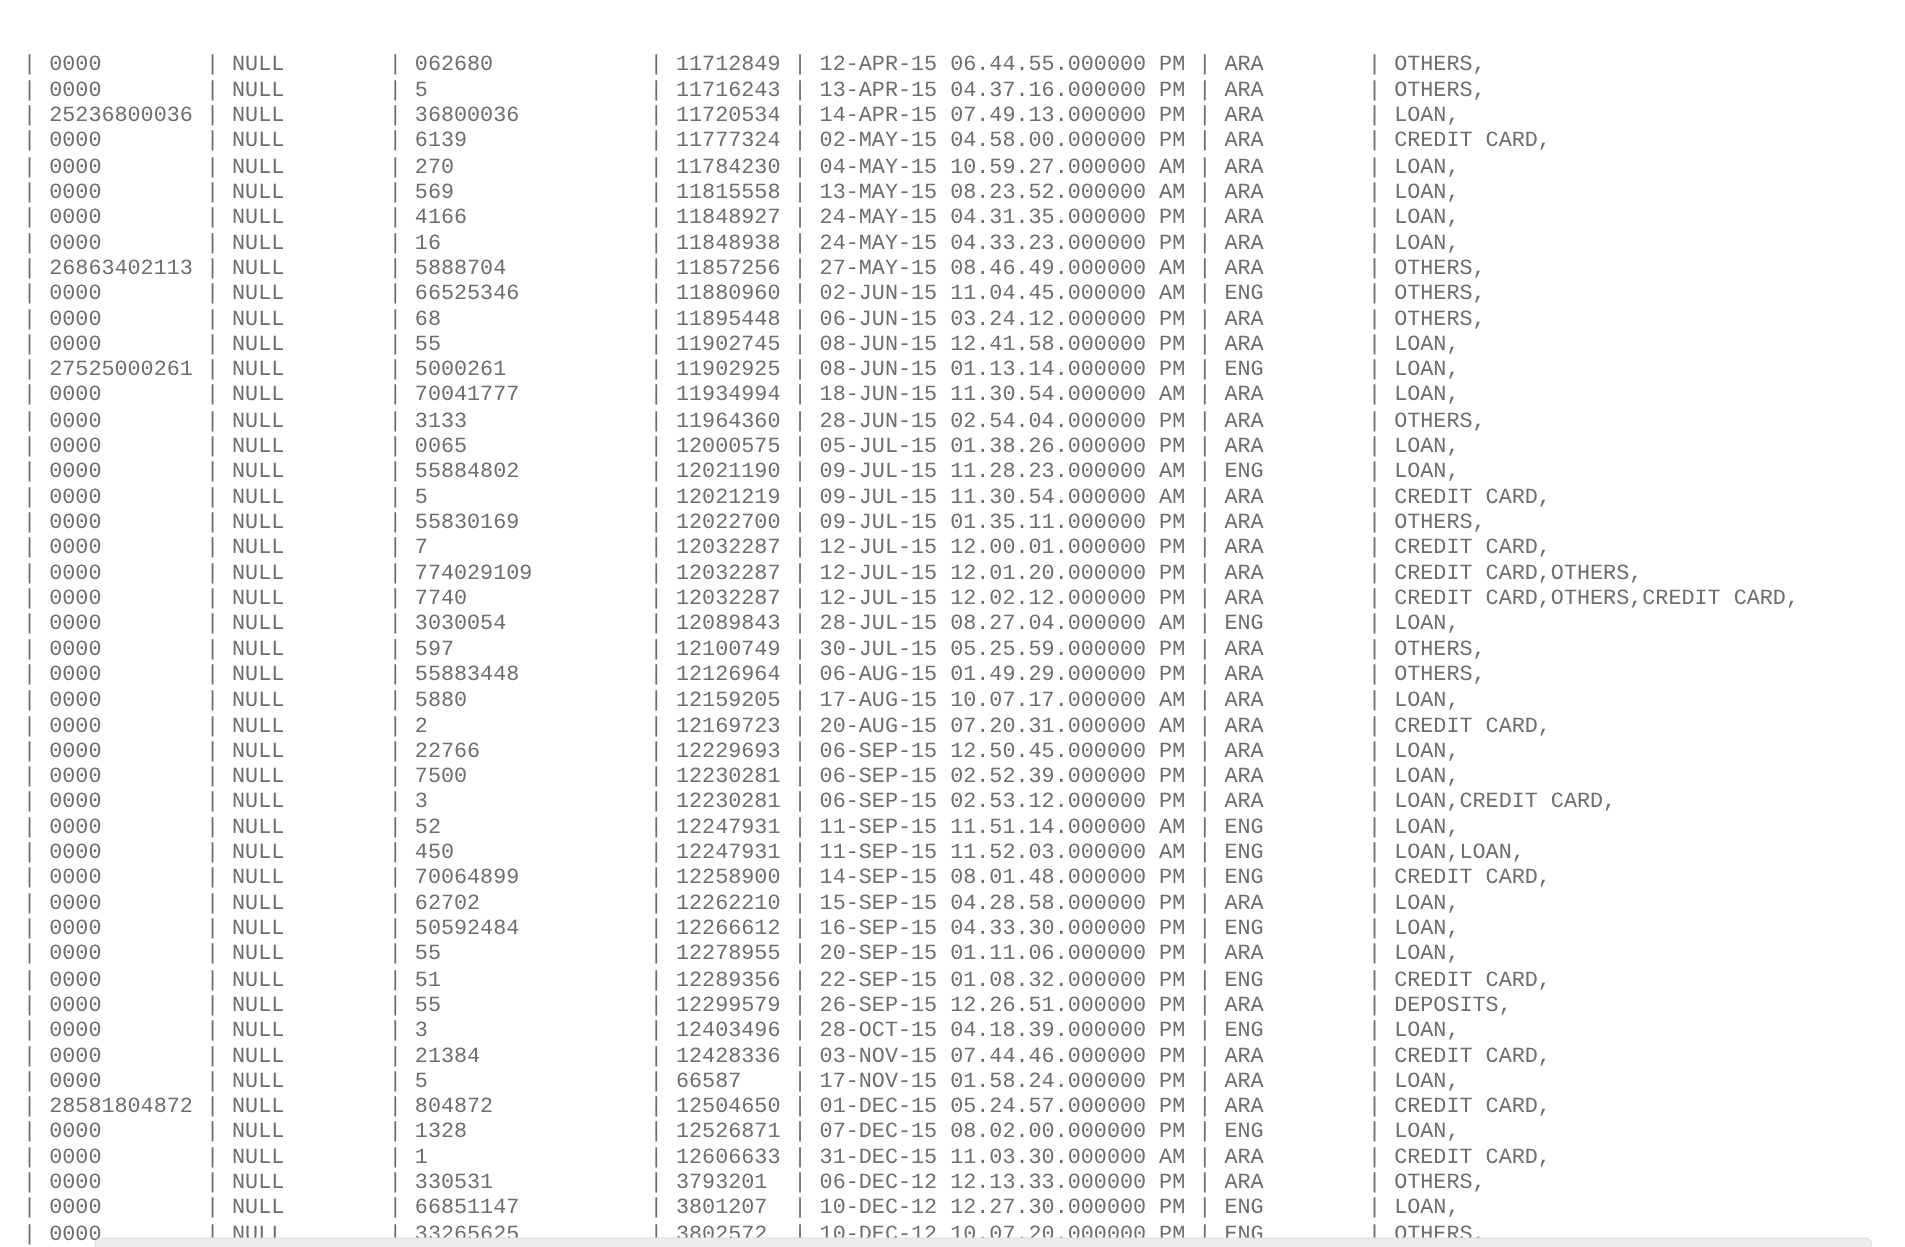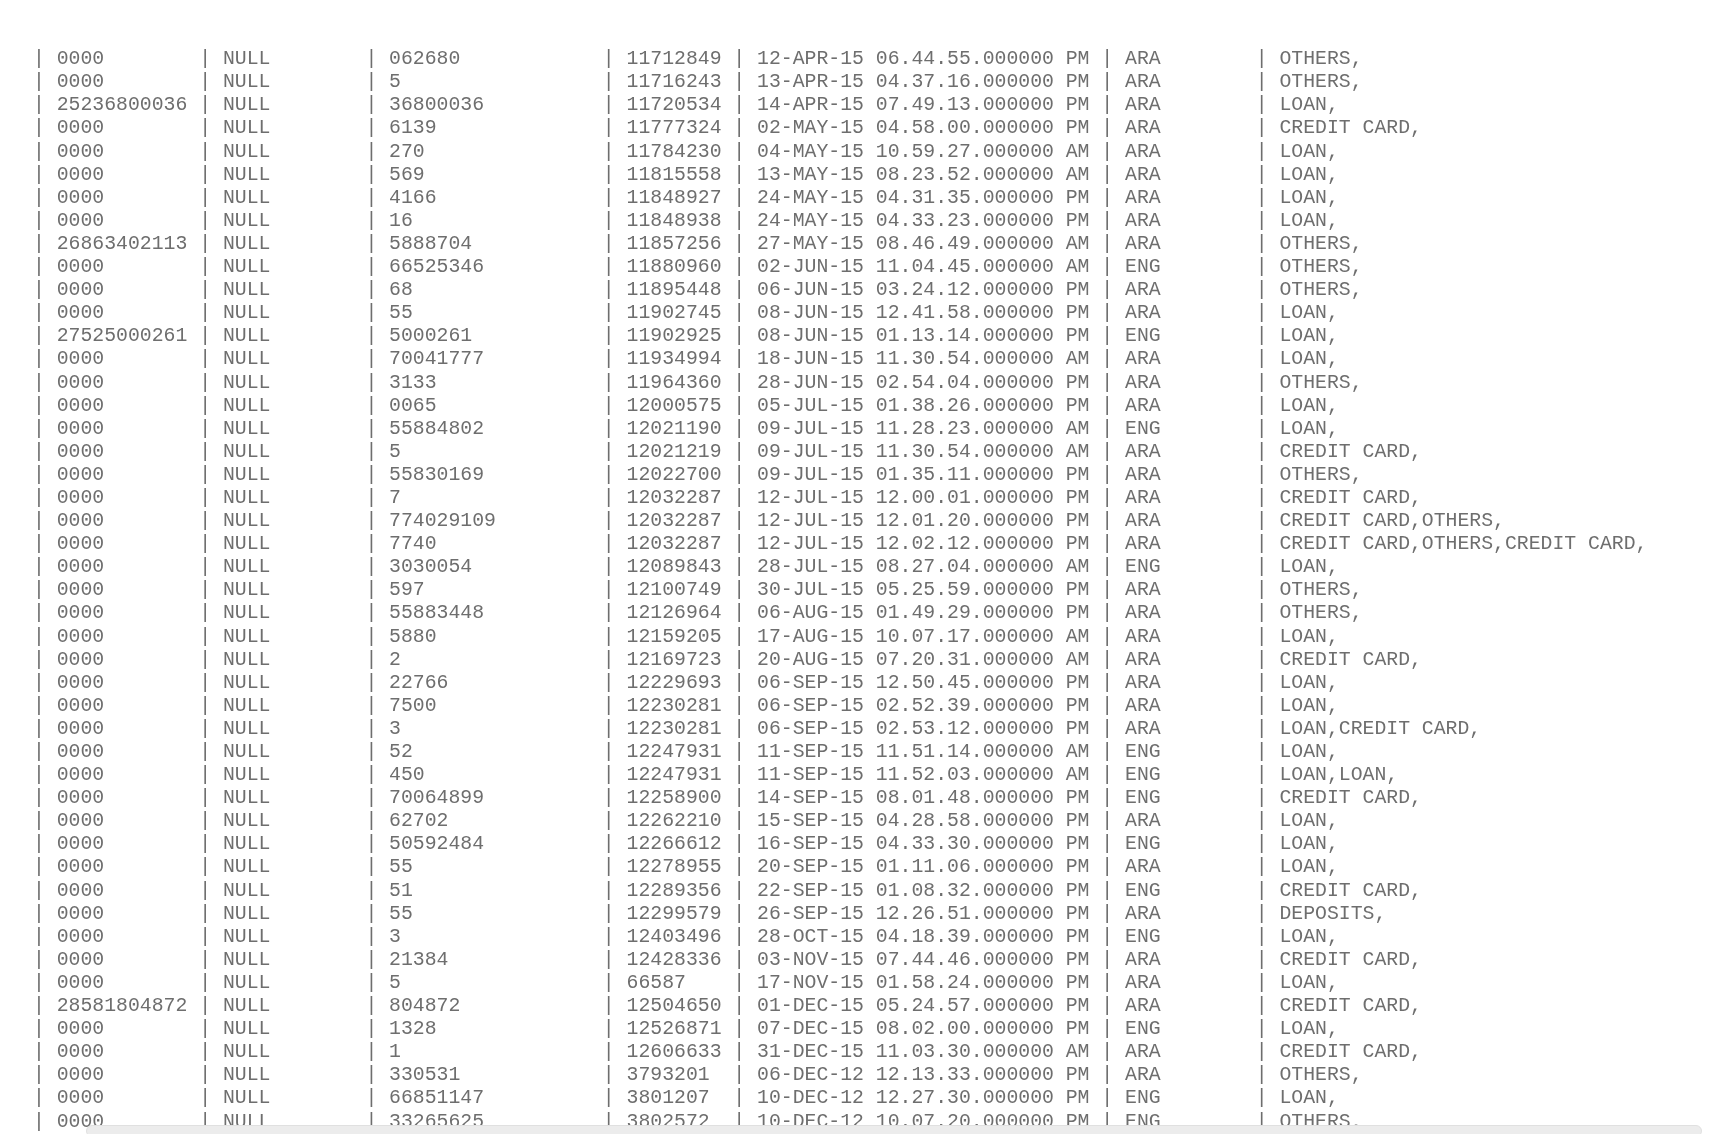--- a/index.html
+++ b/index.html
@@ -13,21 +13,21 @@
     overflow: hidden;
     position: relative;
     font-family: "Liberation Mono", "DejaVu Sans Mono", monospace;
   }
   .console {
     position: absolute;
     top: 0;
     left: 0;
     width: 1732px;
     height: 1134px;
-    padding: 2px 0 0 33px;
+    padding: 2px 0 0 21px;
     box-sizing: border-box;
     color: #6e6e6e;
     font-size: 19.8px;
     line-height: 23.1px;
     white-space: pre;
     overflow: hidden;
   }
   .row {
     height: 23.1px;
     white-space: pre;

